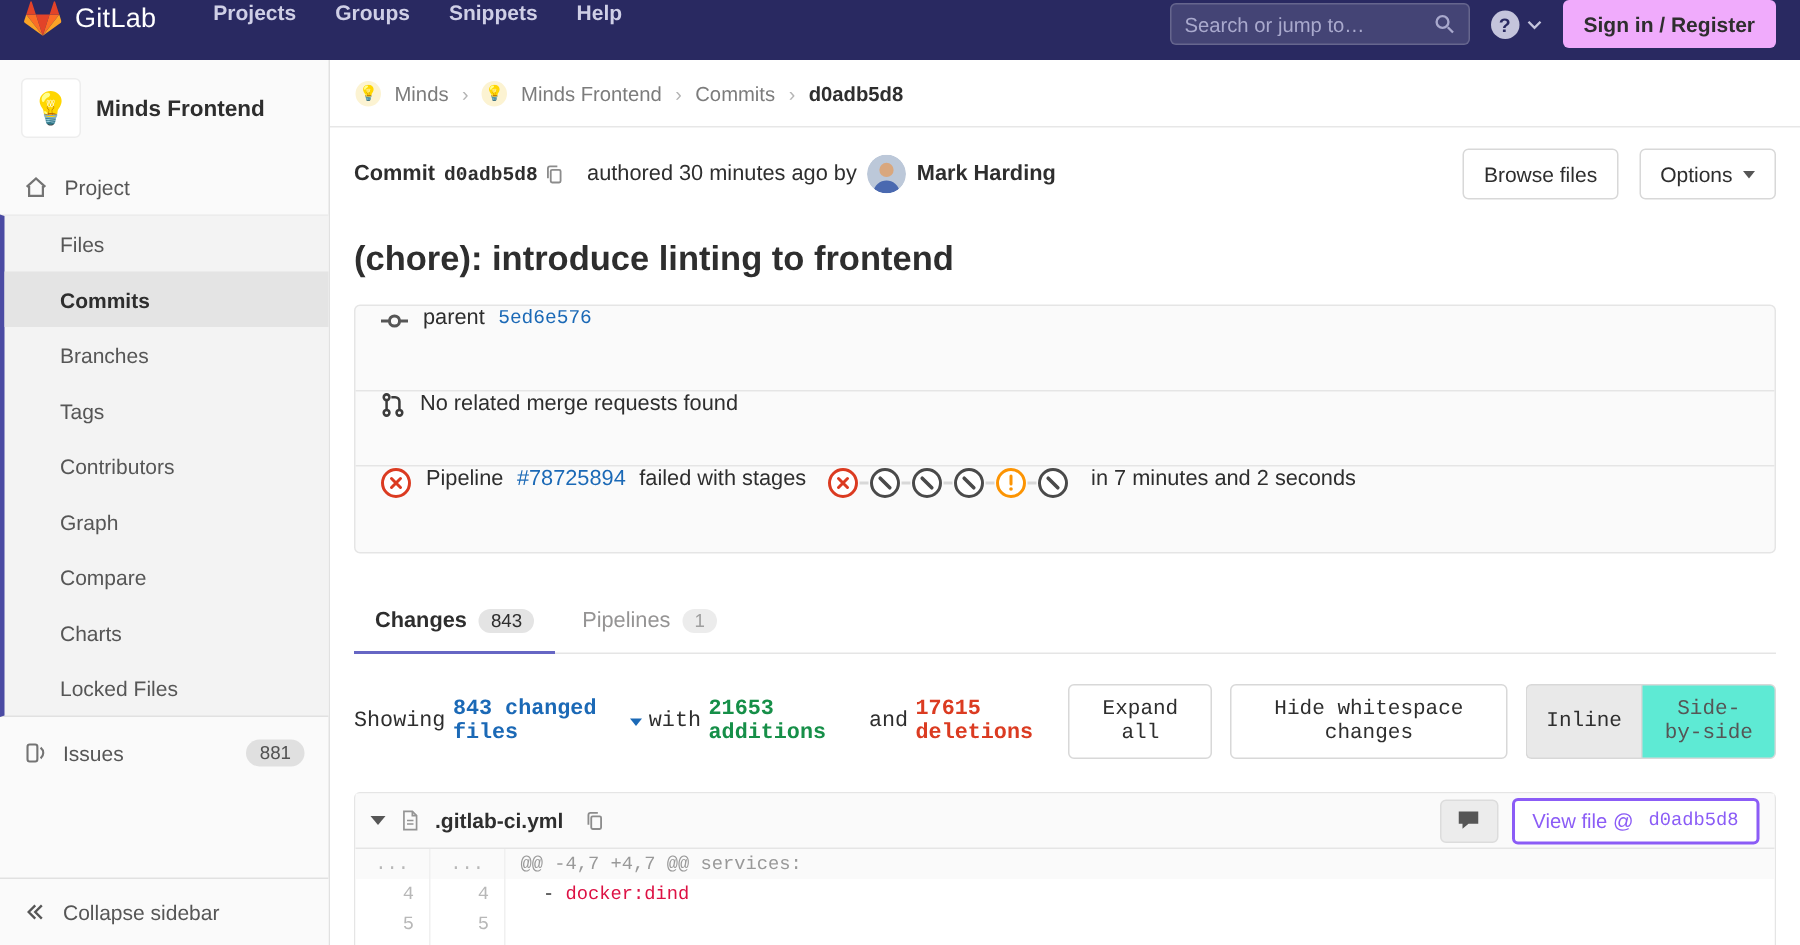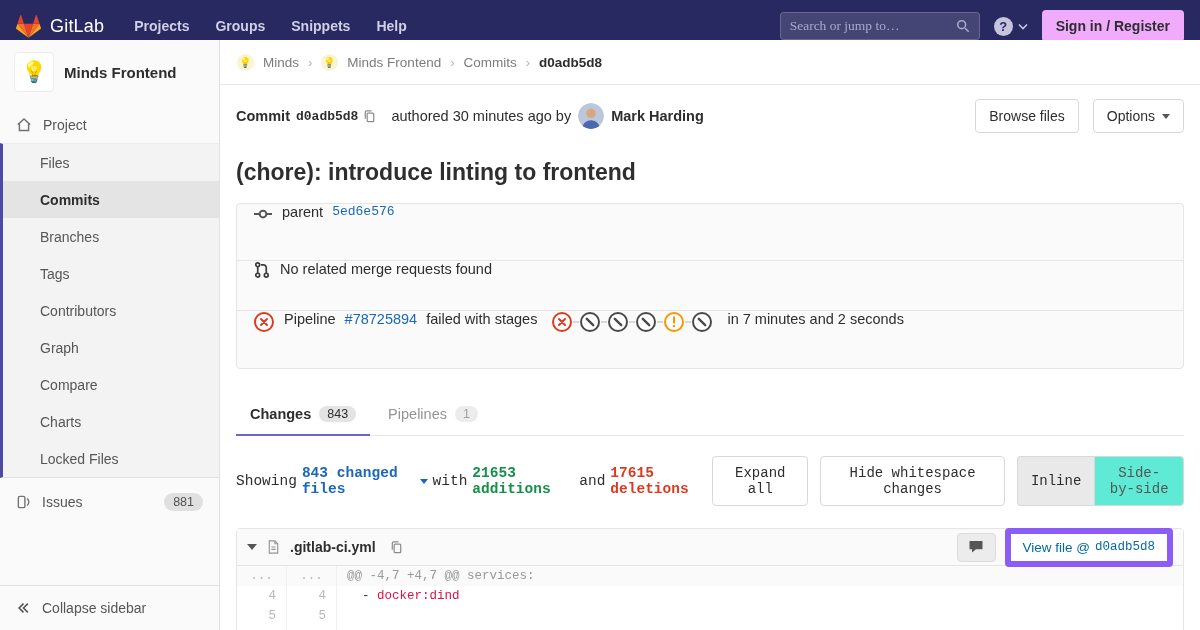--- a/index.html
+++ b/index.html
@@ -1,29 +1,29 @@
 <!DOCTYPE html>
 <html><head>
 <meta charset="utf-8">
 <style>
   * { box-sizing: border-box; margin: 0; padding: 0; }
   html,body { width:1200px; height:630px; }
   body { font-family:"Liberation Sans", sans-serif; background:#fff; color:#2e2e2e; }
   .page { position:relative; width:1200px; height:630px; overflow:hidden; background:#fff; }
 
   
-  .navbar { height:52px; background:#292961; display:flex; align-items:center; padding:0 16px; }
+  .navbar { height:52px; background:#292961; display:flex; align-items:flex-start; padding:0 16px;gap:8px; }
   .brand { display:flex; align-items:center; gap:9px; cursor:pointer; }
   .brand-text { color:#fff; font-size:18px; letter-spacing:.2px; }
   .nav-links { display:flex; gap:26px; margin-left:30px; }
   .nav-link { color:#cfcfe6; font-size:14px; font-weight:600; text-decoration:none; cursor:pointer; }
   .nav-right { margin-left:auto; display:flex; align-items:center; gap:14px; }
   .search-box { width:200px; height:28px; background:rgba(255,255,255,.13); border:1px solid rgba(255,255,255,.18);
     border-radius:4px; display:flex; align-items:center; padding:0 9px; }
-  .search-box input { flex:1; min-width:0; background:transparent; border:none; outline:none; color:#0ea5e9; font-size:13.5px; font-family:Liberation Serif, serif; }
+  .search-box input { flex:1; min-width:0; background:transparent; border:none; outline:none; color:#0ea5e9; font-size:13.5px; font-family:Liberation Sans, sans-serif; }
   .search-box input::placeholder { color:#a9a9cd; }
   .help-wrap { display:flex; align-items:center; gap:5px; cursor:pointer; }
   .help-circle { width:19px; height:19px; border-radius:50%; background:#c4c4dc; color:#292961; font-size:13px; font-weight:700;
     display:flex; align-items:center; justify-content:center; }
   .signin-btn { background:#f0abfc; color:#2e2e2e; border:none; border-radius:4px; padding:8px 14px; font-size:14px; font-weight:600; font-family:inherit; cursor:pointer; }
 
   
   .sidebar { position:absolute; left:0; top:40px; width:220px; bottom:0; background:#fafafa; border-right:1px solid #e1e1e1; font-size:14px; color:#565656; }
   .ctx-header { display:flex; align-items:center; gap:10px; padding:12px 14px 14px; }
   .ctx-avatar { width:40px; height:40px; border-radius:4px; background:#fff; border:1px solid #ededed; display:flex; align-items:center; justify-content:center; font-size:21px; }
@@ -90,21 +90,21 @@
   .btn-group .seg:first-child { border-radius:4px 0 0 4px; border-right:none; }
   .btn-group .seg:last-child { border-radius:0 4px 4px 0; }
   .btn-group .seg.active { background:#e9e9e9; color:#2e2e2e; }
 
   .diff-box { border:1px solid #e5e5e5; border-radius:4px 4px 0 0; }
   .diff-header { background:#fafafa; border-bottom:1px solid #e5e5e5; display:flex; align-items:center; gap:9px; padding:4px 10px; height:37px; }
   .tri-down { width:0; height:0; border-left:5px solid transparent; border-right:5px solid transparent; border-top:6px solid #565656; cursor:pointer; }
   .file-name { font-weight:700; font-size:14px; color:#2e2e2e; }
   .diff-header-actions { margin-left:auto; display:flex; align-items:center; gap:9px; }
   .comment-btn { background:#ececec; border:1px solid #dcdcdc; border-radius:4px; width:39px; height:29px; display:flex; align-items:center; justify-content:center; cursor:pointer; }
-  .view-file-btn { background:#fff; border:6px solid #8b5cf6; border-radius:4px; padding:6px 12px; font-size:13.5px; color:#0369a1; font-family:inherit; cursor:pointer; display:flex; gap:5px; align-items:center; }
+  .view-file-btn { background:#fff; border:2px solid #8b5cf6; border-radius:4px; padding:6px 12px; font-size:13.5px; color:#8b5cf6; font-family:inherit; cursor:pointer; display:flex; gap:10px; align-items:center; }
   .view-sha { font-family:"Liberation Mono", monospace; font-size:12.5px; }
 
   .diff-table { font-family:"Liberation Mono", monospace; font-size:12.5px; background:#fff; }
   .diff-row { display:flex; height:20px; line-height:20px; }
   .ln { width:50px; flex:none; text-align:right; padding-right:10px; color:#b8b8b8; border-right:1px solid #f0f0f0; cursor:pointer; }
   .code { flex:1; padding-left:10px; white-space:pre; color:#2e2e2e; overflow:hidden; }
   .row-match { background:#fafafa; }
   .row-match .ln { text-align:center; padding-right:0; cursor:default; }
   .row-match .code { color:#999; }
   .tok-string { color:#dd1144; }

